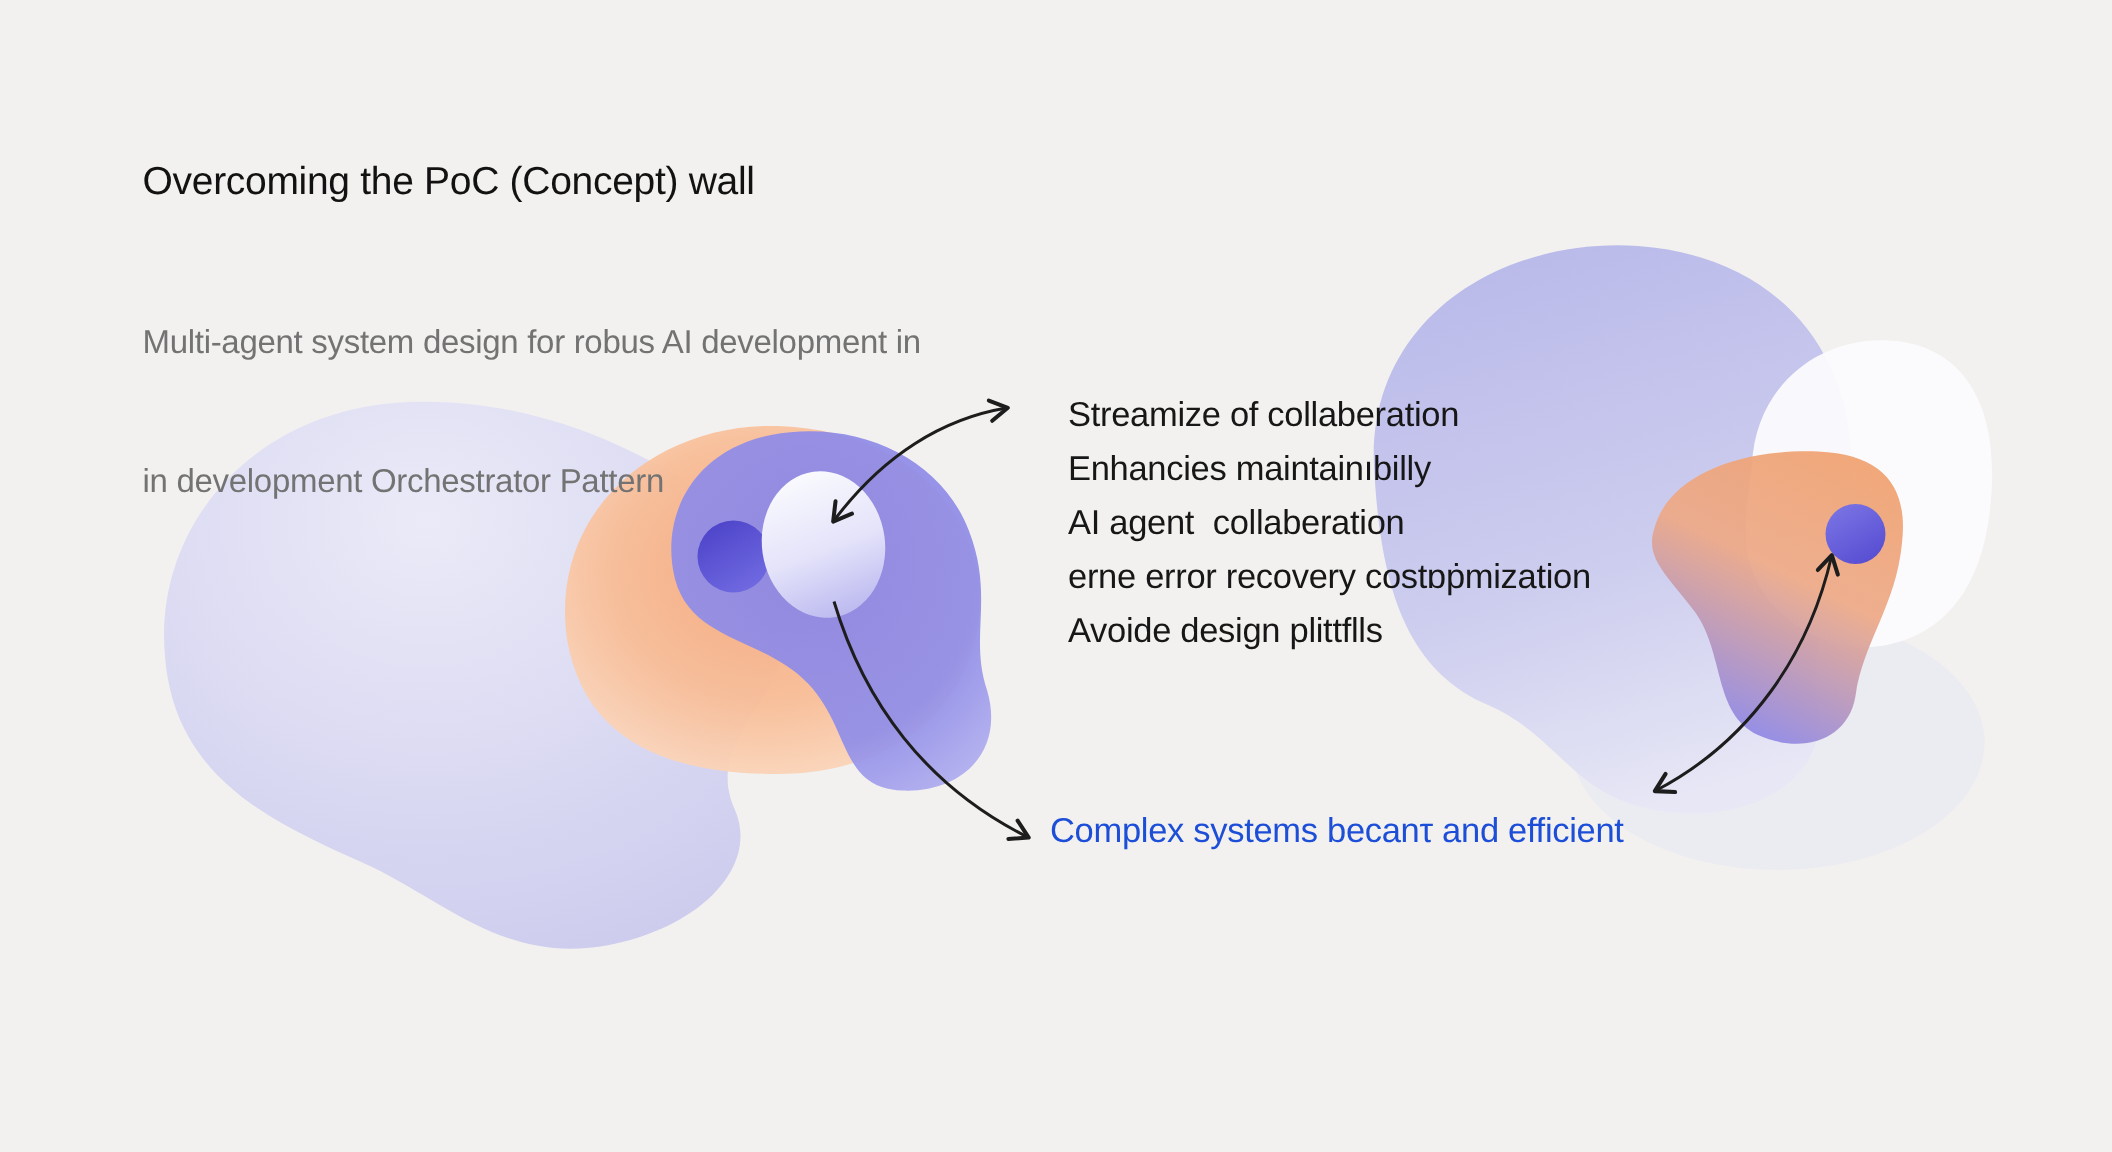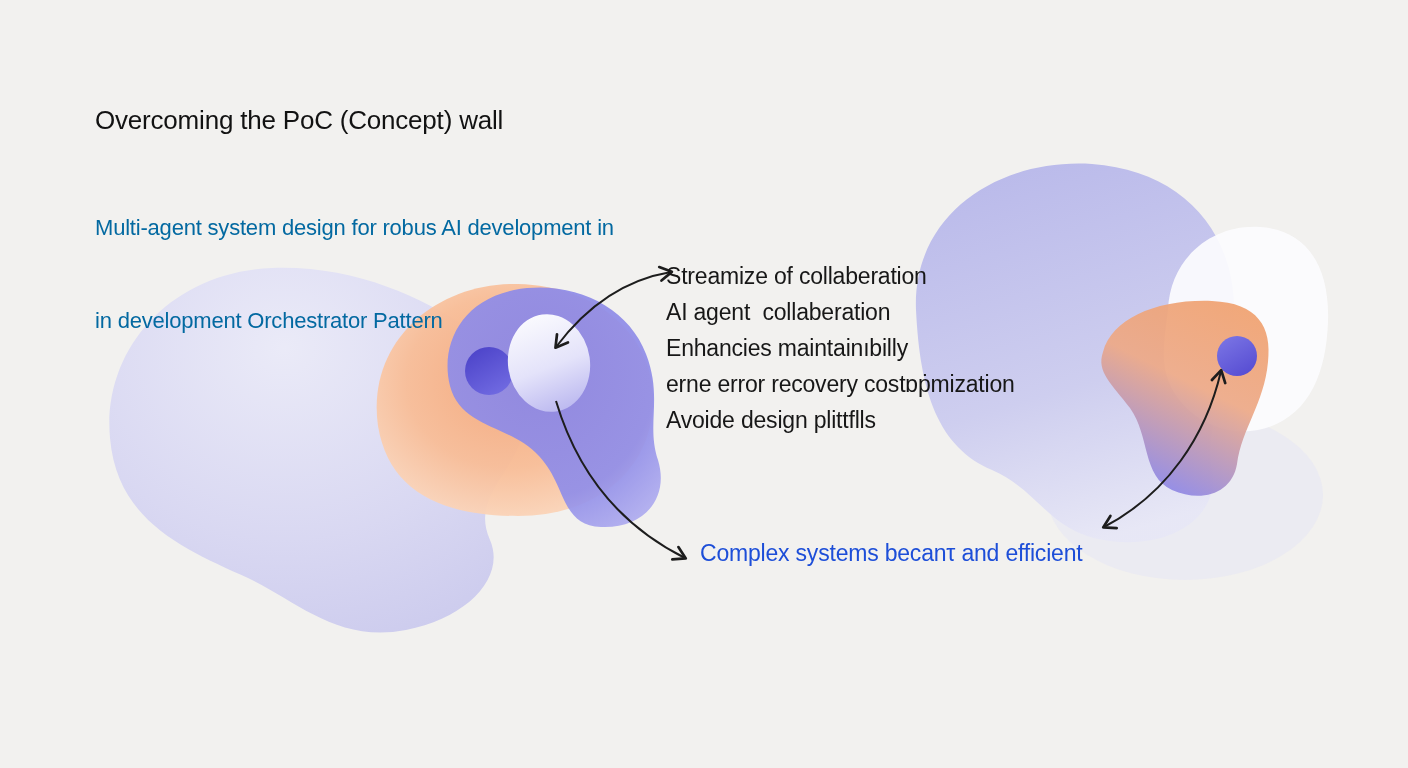--- a/index.html
+++ b/index.html
@@ -11,25 +11,25 @@
   }
   .stage{position:absolute;inset:0;}
   svg.blobs{position:absolute;left:0;top:0;}
   .title{
     position:absolute;left:95px;top:105px;
     font-size:26px;font-weight:400;letter-spacing:-0.2px;color:#121212;
     white-space:pre;
   }
   .subtitle{
     position:absolute;left:95px;top:150px;
-    font-size:22px;font-weight:400;line-height:31px;color:#0369a1;
+    font-size:22px;font-weight:400;line-height:31px;color:#737373;
     letter-spacing:-0.2px;white-space:pre;
   }
   .notes{
-    position:absolute;left:666px;top:258px;
+    position:absolute;left:712px;top:258px;
     font-size:23px;line-height:36px;color:#171717;
     letter-spacing:-0.2px;
   }
   .note-line{white-space:pre;}
   .bottom-note{
     position:absolute;left:700px;top:540px;
     font-size:23px;color:#1d4ed8;letter-spacing:-0.2px;white-space:pre;
   }
 </style>
 </head>
@@ -119,21 +119,21 @@
 
   <div class="title">Overcoming the PoC (Concept) wall</div>
 
   <div class="subtitle">
     <div>Multi-agent system design for robus AI development in</div>
     <div>in development Orchestrator Pattern</div>
   </div>
 
   <div class="notes">
     <div class="note-line">Streamize of collaberation</div>
+    <div class="note-line">Enhancies maintainıbilly</div>
     <div class="note-line">AI agent  collaberation</div>
-    <div class="note-line">Enhancies maintainıbilly</div>
     <div class="note-line">erne error recovery costɒṗmization</div>
     <div class="note-line">Avoide design plittflls</div>
   </div>
 
   <div class="bottom-note">Complex systems becanτ and efficient</div>
 
 </div>
 
 </body></html>

